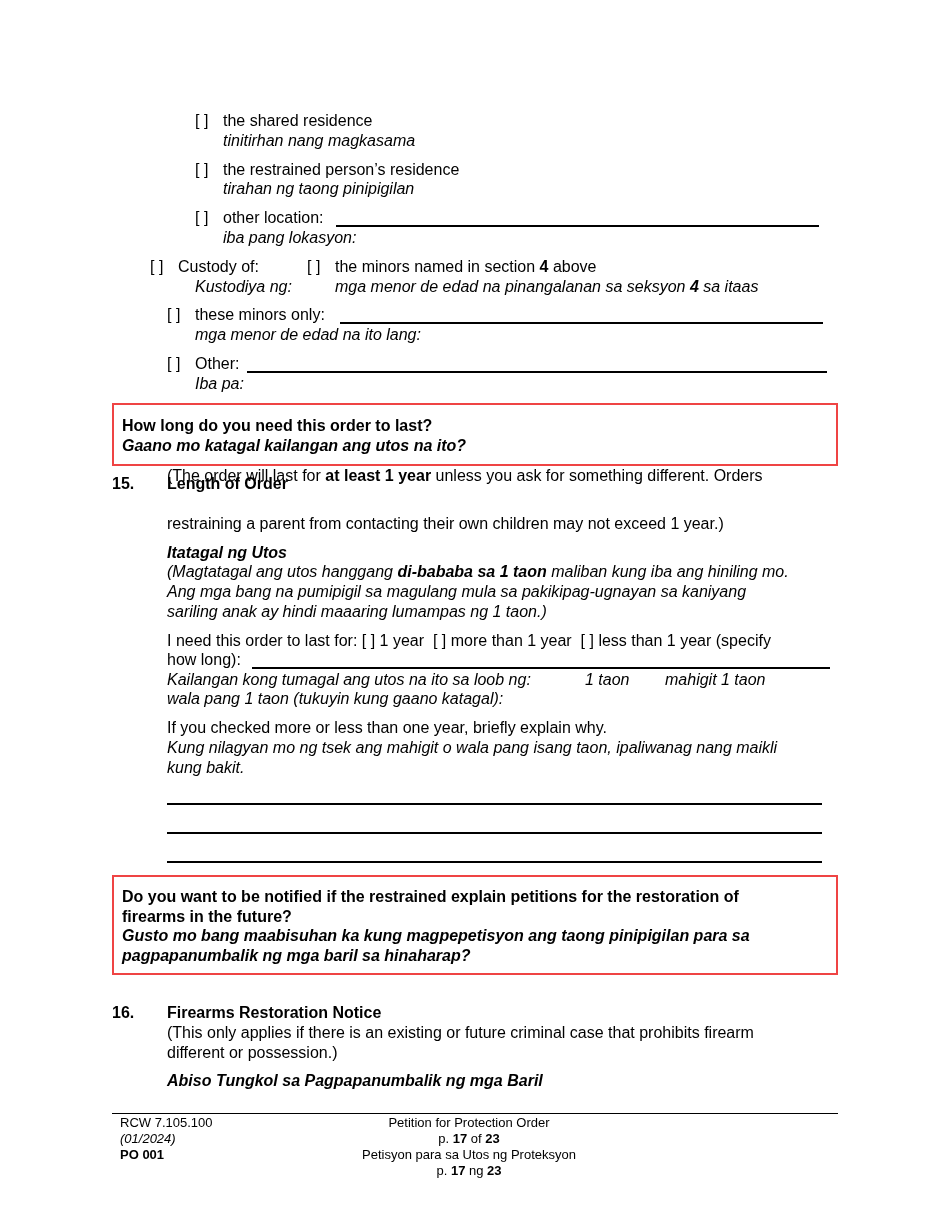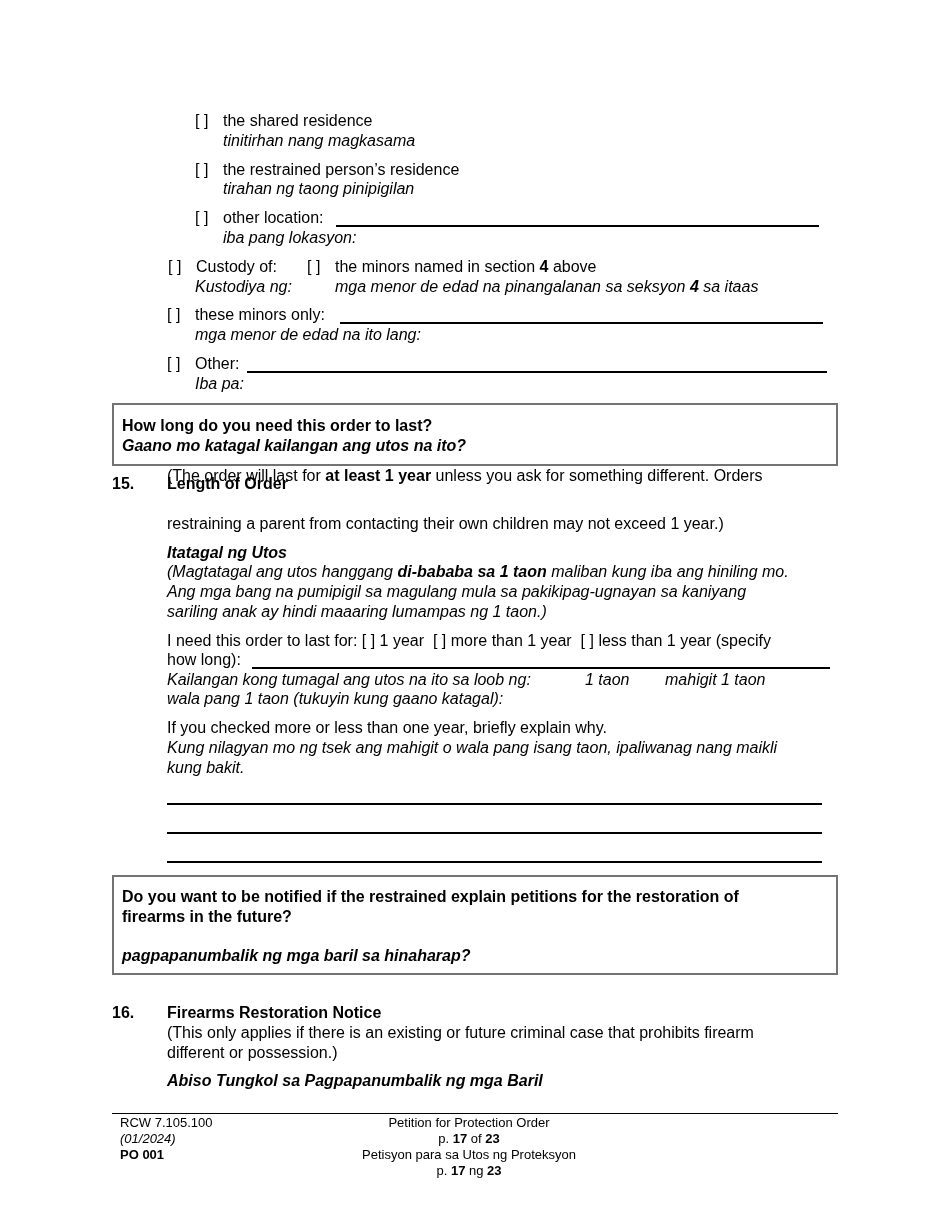--- a/index.html
+++ b/index.html
@@ -5,21 +5,21 @@
     html, body { margin: 0; padding: 0; background: #ffffff; }
     body {
       width: 950px; height: 1230px; position: relative; overflow: hidden;
       font-family: "Liberation Sans", sans-serif; color: #000; font-size: 16px;
     }
     .abs { position: absolute; white-space: nowrap; line-height: 20px; }
     .it { font-style: italic; }
     .b { font-weight: bold; }
     .cb { display: inline-block; width: 28px; }
     .uline { position: absolute; height: 0; border-top: 2px solid #000; }
-    .box { position: absolute; border: 2px solid #737373; box-sizing: border-box; }
+    .box { position: absolute; border: 2px solid #ef4444; box-sizing: border-box; }
     .box .t { position: absolute; left: 8px; white-space: nowrap; line-height: 20px; font-weight: bold; }
     .num { position: absolute; left: 112px; font-weight: bold; line-height: 20px; }
     .footer { position: absolute; font-size: 13px; line-height: 16px; white-space: nowrap; }
     .center { text-align: center; }
   </style>
 </head>
 <body>
 
 <div class="abs" style="left:195px; top:111px;">
   <span class="cb">[ ]</span><span>the shared residence</span>
@@ -30,21 +30,21 @@
   <span class="cb">[ ]</span><span>the restrained person’s residence</span>
 </div>
 <div class="abs it" style="left:223px; top:179px;">tirahan ng taong pinipigilan</div>
 
 <div class="abs" style="left:195px; top:208px;">
   <span class="cb">[ ]</span><span>other location:</span>
 </div>
 <div class="uline" style="left:336px; width:483px; top:225px;"></div>
 <div class="abs it" style="left:223px; top:228px;">iba pang lokasyon:</div>
 
-<div class="abs" style="left:168px; top:257px;">
+<div class="abs" style="left:150px; top:257px;">
   <span class="cb">[ ]</span><span>Custody of:</span>
 </div>
 <div class="abs" style="left:307px; top:257px;">
   <span class="cb">[ ]</span><span>the minors named in section </span><span class="b">4</span><span> above</span>
 </div>
 <div class="abs it" style="left:195px; top:277px;">Kustodiya ng:</div>
 <div class="abs it" style="left:335px; top:277px;">
   <span>mga menor de edad na pinangalanan sa seksyon </span><span class="b">4</span><span> sa itaas</span>
 </div>
 
@@ -96,20 +96,21 @@
 <div class="abs it" style="left:167px; top:738px;">Kung nilagyan mo ng tsek ang mahigit o wala pang isang taon, ipaliwanag nang maikli</div>
 <div class="abs it" style="left:167px; top:758px;">kung bakit.</div>
 
 <div class="uline" style="left:167px; width:655px; top:803px;"></div>
 <div class="uline" style="left:167px; width:655px; top:832px;"></div>
 <div class="uline" style="left:167px; width:655px; top:861px;"></div>
 
 <div class="box" style="left:112px; top:875px; width:726px; height:100px;">
   <div class="t" style="top:10px;">Do you want to be notified if the restrained explain petitions for the restoration of</div>
   <div class="t" style="top:30px;">firearms in the future?</div>
+  <div class="t it" style="top:49px;">Gusto mo bang maabisuhan ka kung magpepetisyon ang taong pinipigilan para sa</div>
   <div class="t it" style="top:69px;">pagpapanumbalik ng mga baril sa hinaharap?</div>
 </div>
 
 <div class="num" style="top:1003px;">16.</div>
 <div class="abs b" style="left:167px; top:1003px;">Firearms Restoration Notice</div>
 <div class="abs" style="left:167px; top:1023px;">(This only applies if there is an existing or future criminal case that prohibits firearm</div>
 <div class="abs" style="left:167px; top:1043px;">different or possession.)</div>
 <div class="abs b it" style="left:167px; top:1071px;">Abiso Tungkol sa Pagpapanumbalik ng mga Baril</div>
 
 <div style="position:absolute; left:112px; top:1113px; width:726px; border-top:1px solid #000;"></div>

